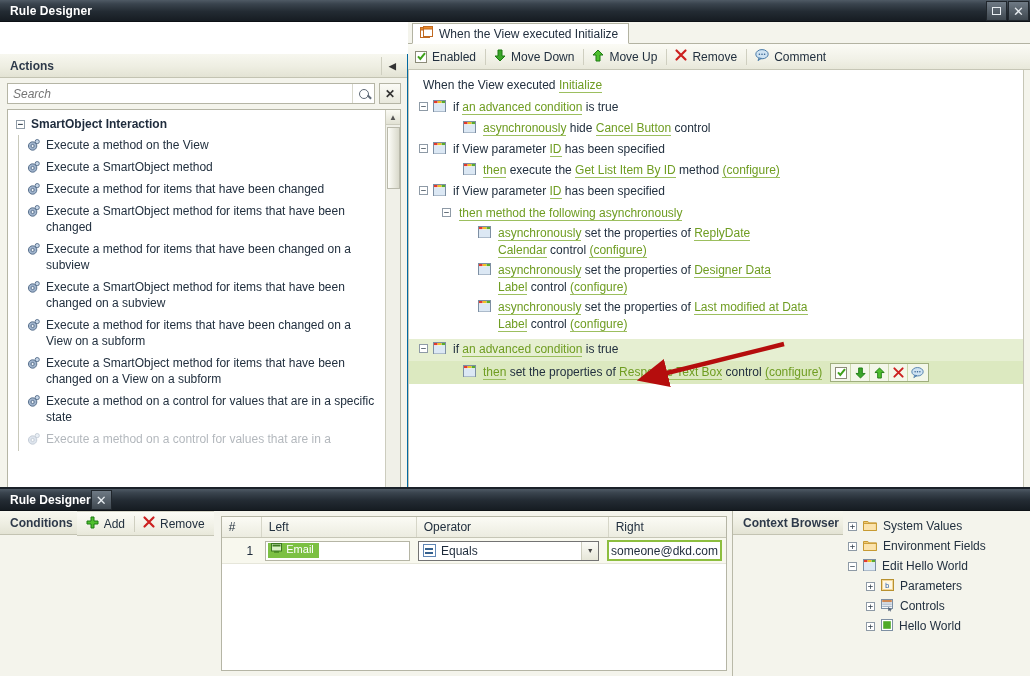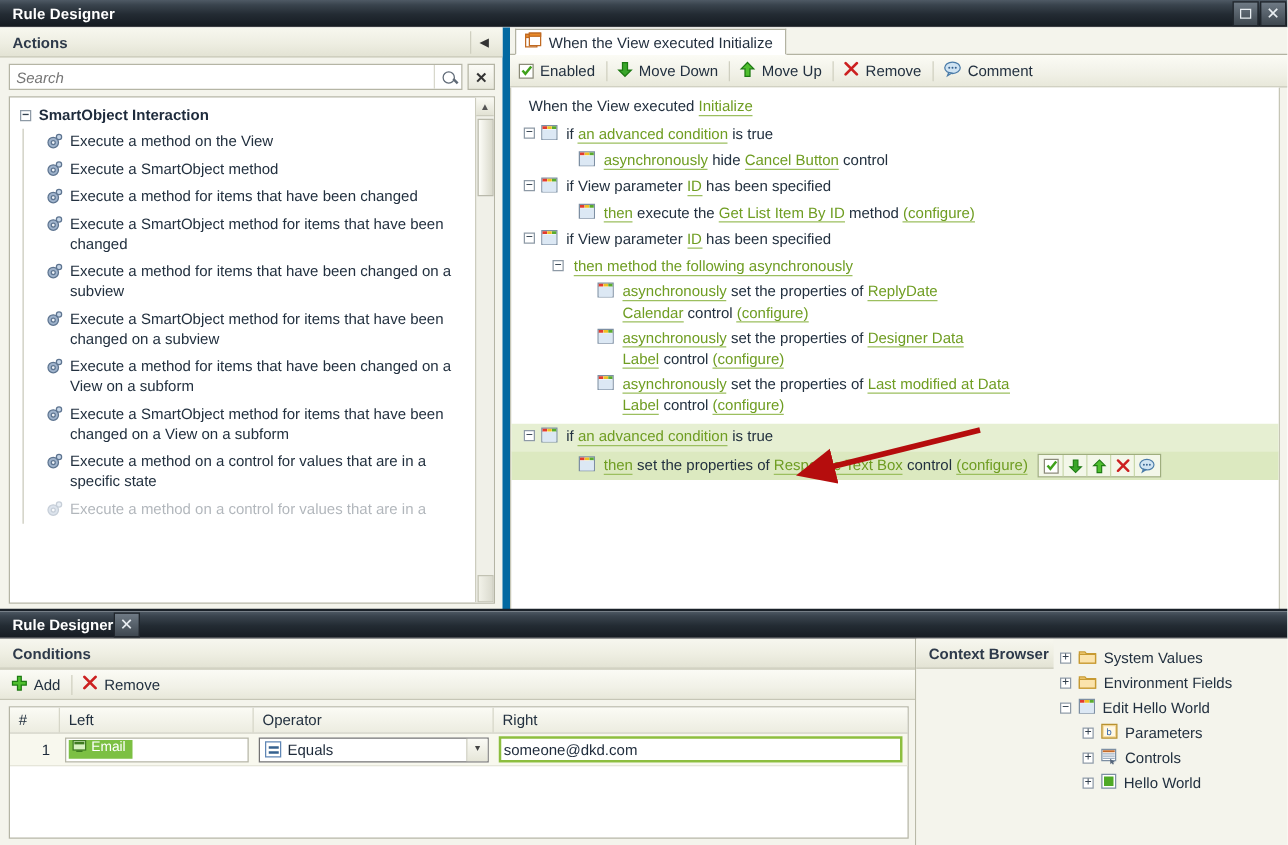--- a/index.html
+++ b/index.html
@@ -37,22 +37,22 @@
   .winbtn .sq { width: 9px; height: 8px; border: 1.5px solid #e9eef2; }
   .winbtn .xg { font-size: 13px; font-weight: bold; font-family: "DejaVu Sans", sans-serif; }
 
   
   .top-region { position: absolute; left: 0; top: 22px; width: 1030px; height: 467px; background: #fff; display: flex; }
 
   
   .actions-panel {
     width: 408px; height: 467px;
     background: #f4f4ec;
-    border-right: 6px solid #0369a1;
-    display: flex; flex-direction: column;
+    border-right: 1px solid #0369a1;
+    display: flex; flex-direction: column; margin-top: 32px;
   }
   .panel-header {
     height: 24px; min-height: 24px;
     background: linear-gradient(to bottom,#f7f7ef 0%, #eeeee2 55%, #e3e3d4 100%);
     border-bottom: 1px solid #c3c3b2;
     display: flex; align-items: center; padding: 0 4px 0 10px;
     font-weight: bold; color: #2e3a4a; font-size: 12px;
   }
   .panel-header .hdr-title { flex: 1; }
   .collapse-btn {
@@ -92,21 +92,21 @@
   .list-inner { flex: 1; overflow: hidden; padding: 6px 4px 0 6px; }
   .group-head {
     display: flex; align-items: center; gap: 6px; font-weight: bold;
     color: #1e2b3c; font-size: 12px; padding: 1px 0 4px 2px;
   }
   .expander {
     width: 9px; height: 9px; border: 1px solid #8e9aa6; background: #fff;
     display: flex; align-items: center; justify-content: center;
     font-size: 9px; line-height: 7px; color: #33414f; font-family: "DejaVu Sans Mono", monospace;
   }
-  .tree-indent { padding-left: 14px; border-left: 1px solid #c9c9bb; margin-left: 4px; }
+  .tree-indent { padding-left: 4px; border-left: 1px solid #c9c9bb; margin-left: 4px; }
   .act-item { display: flex; align-items: flex-start; gap: 6px; padding: 2px 4px 4px 4px; }
   .act-item .lbl { line-height: 16px; color: #22303f; font-size: 12px; max-width: 336px; }
   .gear-icon { width: 13px; height: 13px; margin-top: 2px; flex: 0 0 13px; }
   .faded { opacity: .35; }
 
   .vscroll {
     width: 15px; background: #f0f0e8; border-left: 1px solid #ccccbe;
     display: flex; flex-direction: column; align-items: center;
   }
   .vs-btn {
@@ -171,21 +171,21 @@
 
   
   .bot-region { position: absolute; left: 0; top: 489px; width: 1030px; height: 187px; background: #fff; }
   .bot-title {
     height: 22px;
     background: linear-gradient(to bottom, #4f5a65 0%, #3a444e 18%, #232b33 55%, #161c22 100%);
     color: #fff; display: flex; align-items: center; padding-left: 10px; font-weight: bold;
     border-bottom: 1px solid #0d1116;
   }
   .bot-body { display: flex; height: 165px; background: #f4f4ec; }
-  .cond-panel { width: 733px; display: flex; flex-direction: column; border-right: 1px solid #b9b9a8; }
+  .cond-panel { width: 733px; display: flex; border-right: 1px solid #b9b9a8; }
   .cond-toolbar {
     height: 25px; display: flex; align-items: center; gap: 0; padding-left: 9px;
     background: linear-gradient(to bottom,#fbfbf5 0%,#f1f1e7 60%,#e8e8da 100%);
     border-bottom: 1px solid #c6c6b6; border-top: 1px solid #d6d6c8;
   }
   .grid { flex: 1; background: #fff; margin: 5px 5px 5px 7px; border: 1px solid #b5b5a5; overflow: hidden; }
   .grid-head {
     display: flex; height: 21px; align-items: center;
     background: linear-gradient(to bottom,#fbfbf5,#ecece0);
     border-bottom: 1px solid #c6c6b6; font-size: 12px; color: #22303f;

